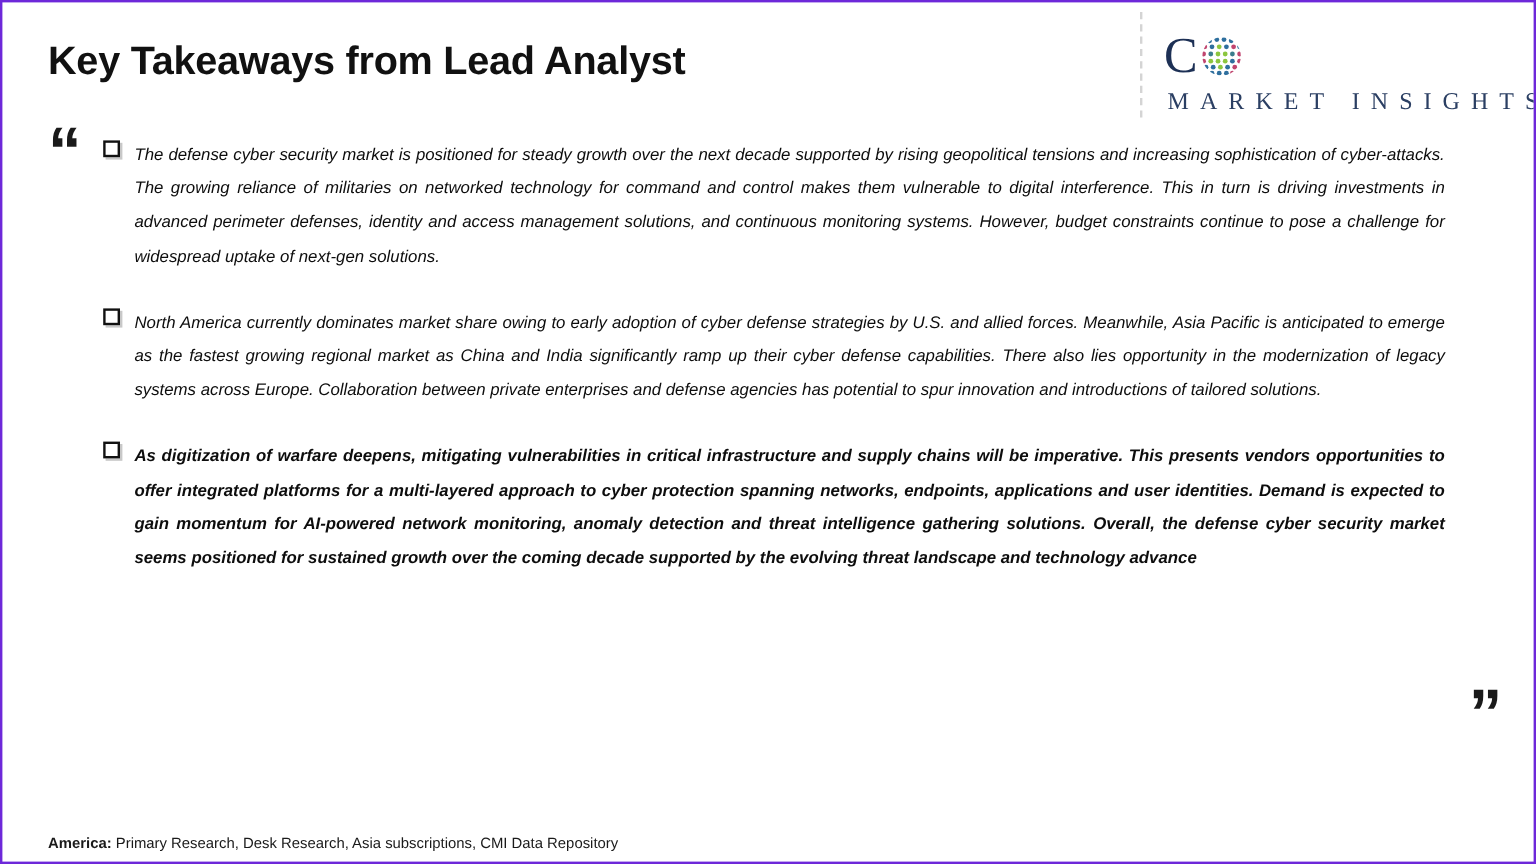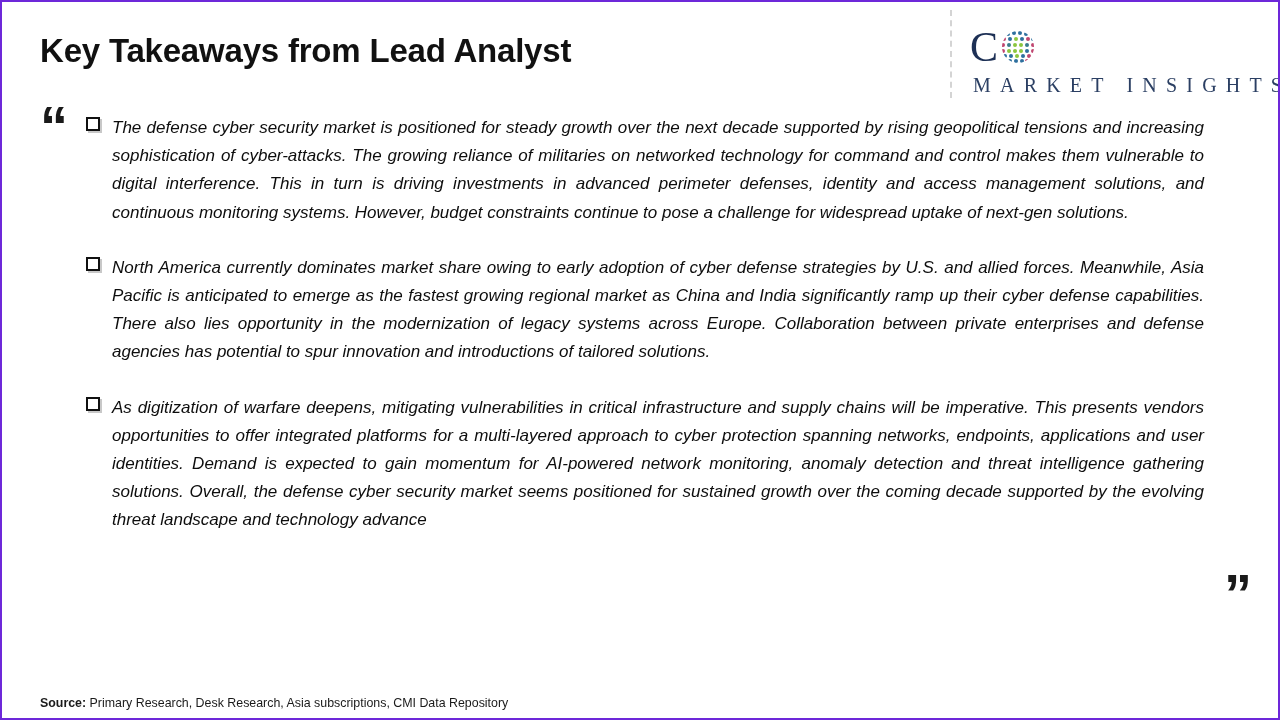--- a/index.html
+++ b/index.html
@@ -113,27 +113,27 @@
     position: absolute;
     left: 84px;
     top: 112px;
     width: 1118px;
   }
   .takeaway {
     position: relative;
     padding-left: 26px;
     margin-bottom: 27px;
     font-style: italic;
-    font-size: 17px;
+    font-size: 14px;
     line-height: 28.2px;
     color: #0d0d0d;
     text-align: justify;
     text-justify: inter-word;
   }
-  .takeaway:last-child { margin-bottom: 0; }
+  .takeaway:last-child { margin-bottom: 0; font-weight: bold; }
   .takeaway .bullet {
     position: absolute;
     left: 0;
     top: 3px;
     width: 14px;
     height: 14px;
     box-sizing: border-box;
     border: 2px solid #111111;
     background: #ffffff;
     box-shadow: 2px 2px 0 0 #c8c8c8;
@@ -229,16 +229,16 @@
       <span class="bullet"></span>
       <span class="text">North America currently dominates market share owing to early adoption of cyber defense strategies by U.S. and allied forces. Meanwhile, Asia Pacific is anticipated to emerge as the fastest growing regional market as China and India significantly ramp up their cyber defense capabilities. There also lies opportunity in the modernization of legacy systems across Europe. Collaboration between private enterprises and defense agencies has potential to spur innovation and introductions of tailored solutions.</span>
     </div>
     <div class="takeaway">
       <span class="bullet"></span>
       <span class="text">As digitization of warfare deepens, mitigating vulnerabilities in critical infrastructure and supply chains will be imperative. This presents vendors opportunities to offer integrated platforms for a multi-layered approach to cyber protection spanning networks, endpoints, applications and user identities. Demand is expected to gain momentum for AI-powered network monitoring, anomaly detection and threat intelligence gathering solutions. Overall, the defense cyber security market seems positioned for sustained growth over the coming decade supported by the evolving threat landscape and technology advance</span>
     </div>
   </div>
 
   <div class="footer">
-    <span class="src-label">Source:</span><span class="src-value"> Primary Research, Desk Research, Asia subscriptions, CMI Data Repository</span>
+    <span class="src-label">America:</span><span class="src-value"> Primary Research, Desk Research, Asia subscriptions, CMI Data Repository</span>
   </div>
 
 </div>
 
 </body></html>

